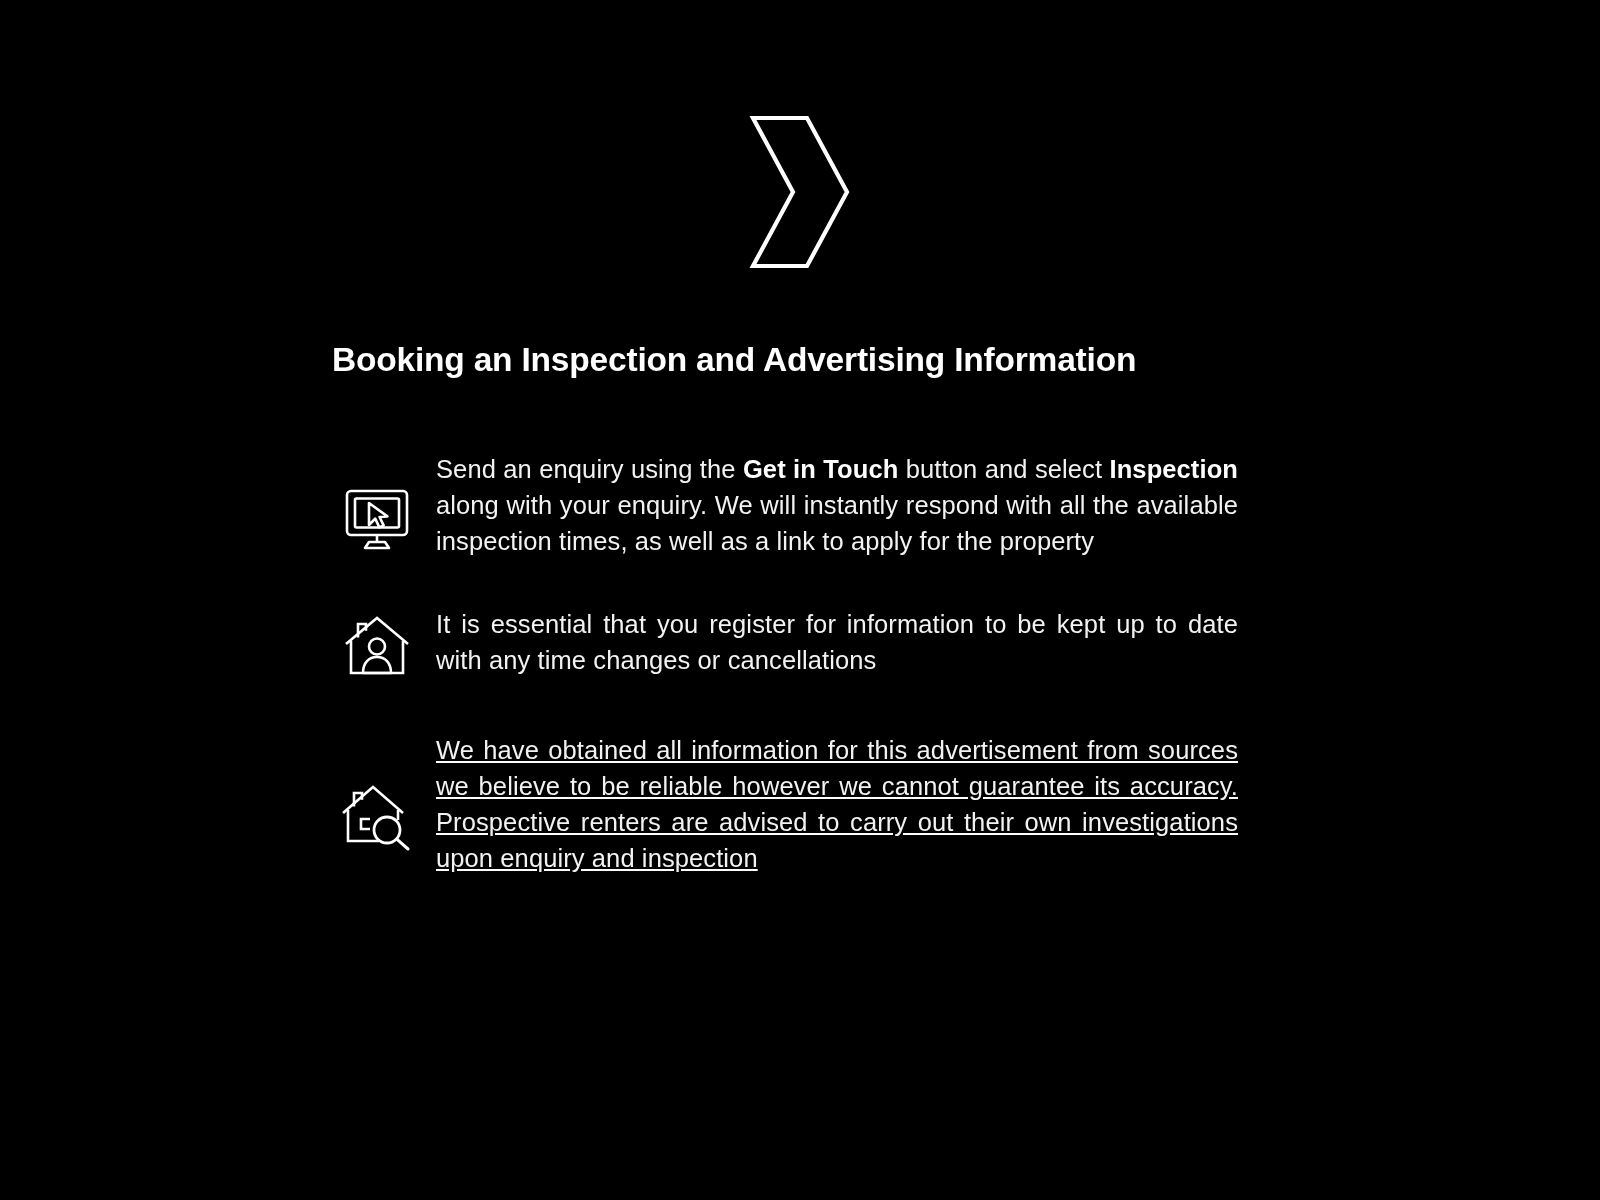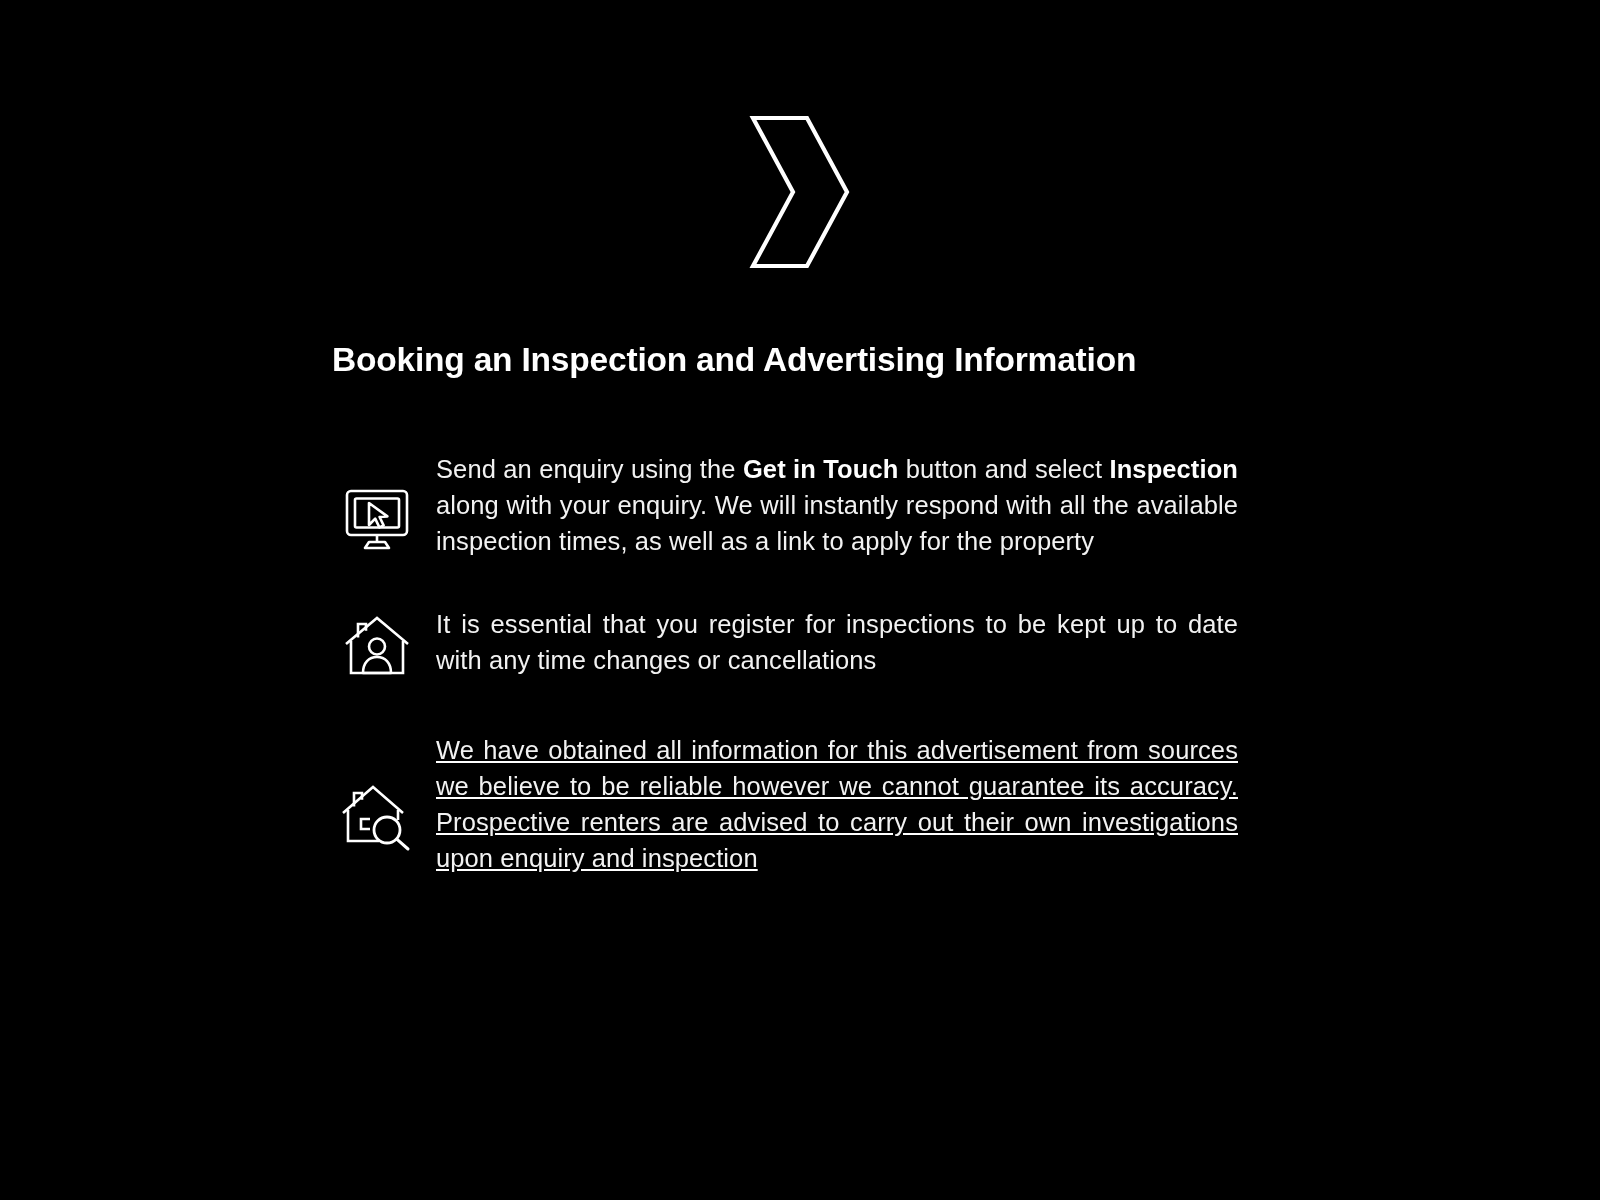--- a/index.html
+++ b/index.html
@@ -132,21 +132,21 @@
       <div class="item-icon">
         <svg width="70" height="70" viewBox="0 0 70 70">
           <path d="M9 30 L9 62 L61 62 L61 30" fill="none" stroke="#ffffff" stroke-width="2.6" stroke-linejoin="miter"></path>
           <path d="M4 33 L35 7 L66 33" fill="none" stroke="#ffffff" stroke-width="2.6" stroke-linejoin="miter"></path>
           <path d="M16 26.5 L16 13 L24 13 L24 19.8" fill="none" stroke="#ffffff" stroke-width="2.6" stroke-linejoin="miter"></path>
           <circle cx="35" cy="35.5" r="8" fill="none" stroke="#ffffff" stroke-width="2.6"></circle>
           <path d="M21 62 C21 51.5 27 46 35 46 C43 46 49 51.5 49 62 Z" fill="none" stroke="#ffffff" stroke-width="2.6" stroke-linejoin="round"></path>
         </svg>
       </div>
       <div class="item-text">
-        <span>It is essential that you register for inspections to be kept up to date with any time changes or cancellations</span>
+        <span>It is essential that you register for information to be kept up to date with any time changes or cancellations</span>
       </div>
     </div>
 
     <div class="item item-3">
       <div class="item-icon">
         <svg width="76" height="72" viewBox="0 0 76 72">
           <path d="M9 29 L9 60 L40 60" fill="none" stroke="#ffffff" stroke-width="2.6" stroke-linejoin="miter"></path>
           <path d="M59 29 L59 39" fill="none" stroke="#ffffff" stroke-width="2.6"></path>
           <path d="M4 32 L34 6 L64 32" fill="none" stroke="#ffffff" stroke-width="2.6" stroke-linejoin="miter"></path>
           <path d="M15 25.5 L15 12 L23 12 L23 18.8" fill="none" stroke="#ffffff" stroke-width="2.6" stroke-linejoin="miter"></path>

